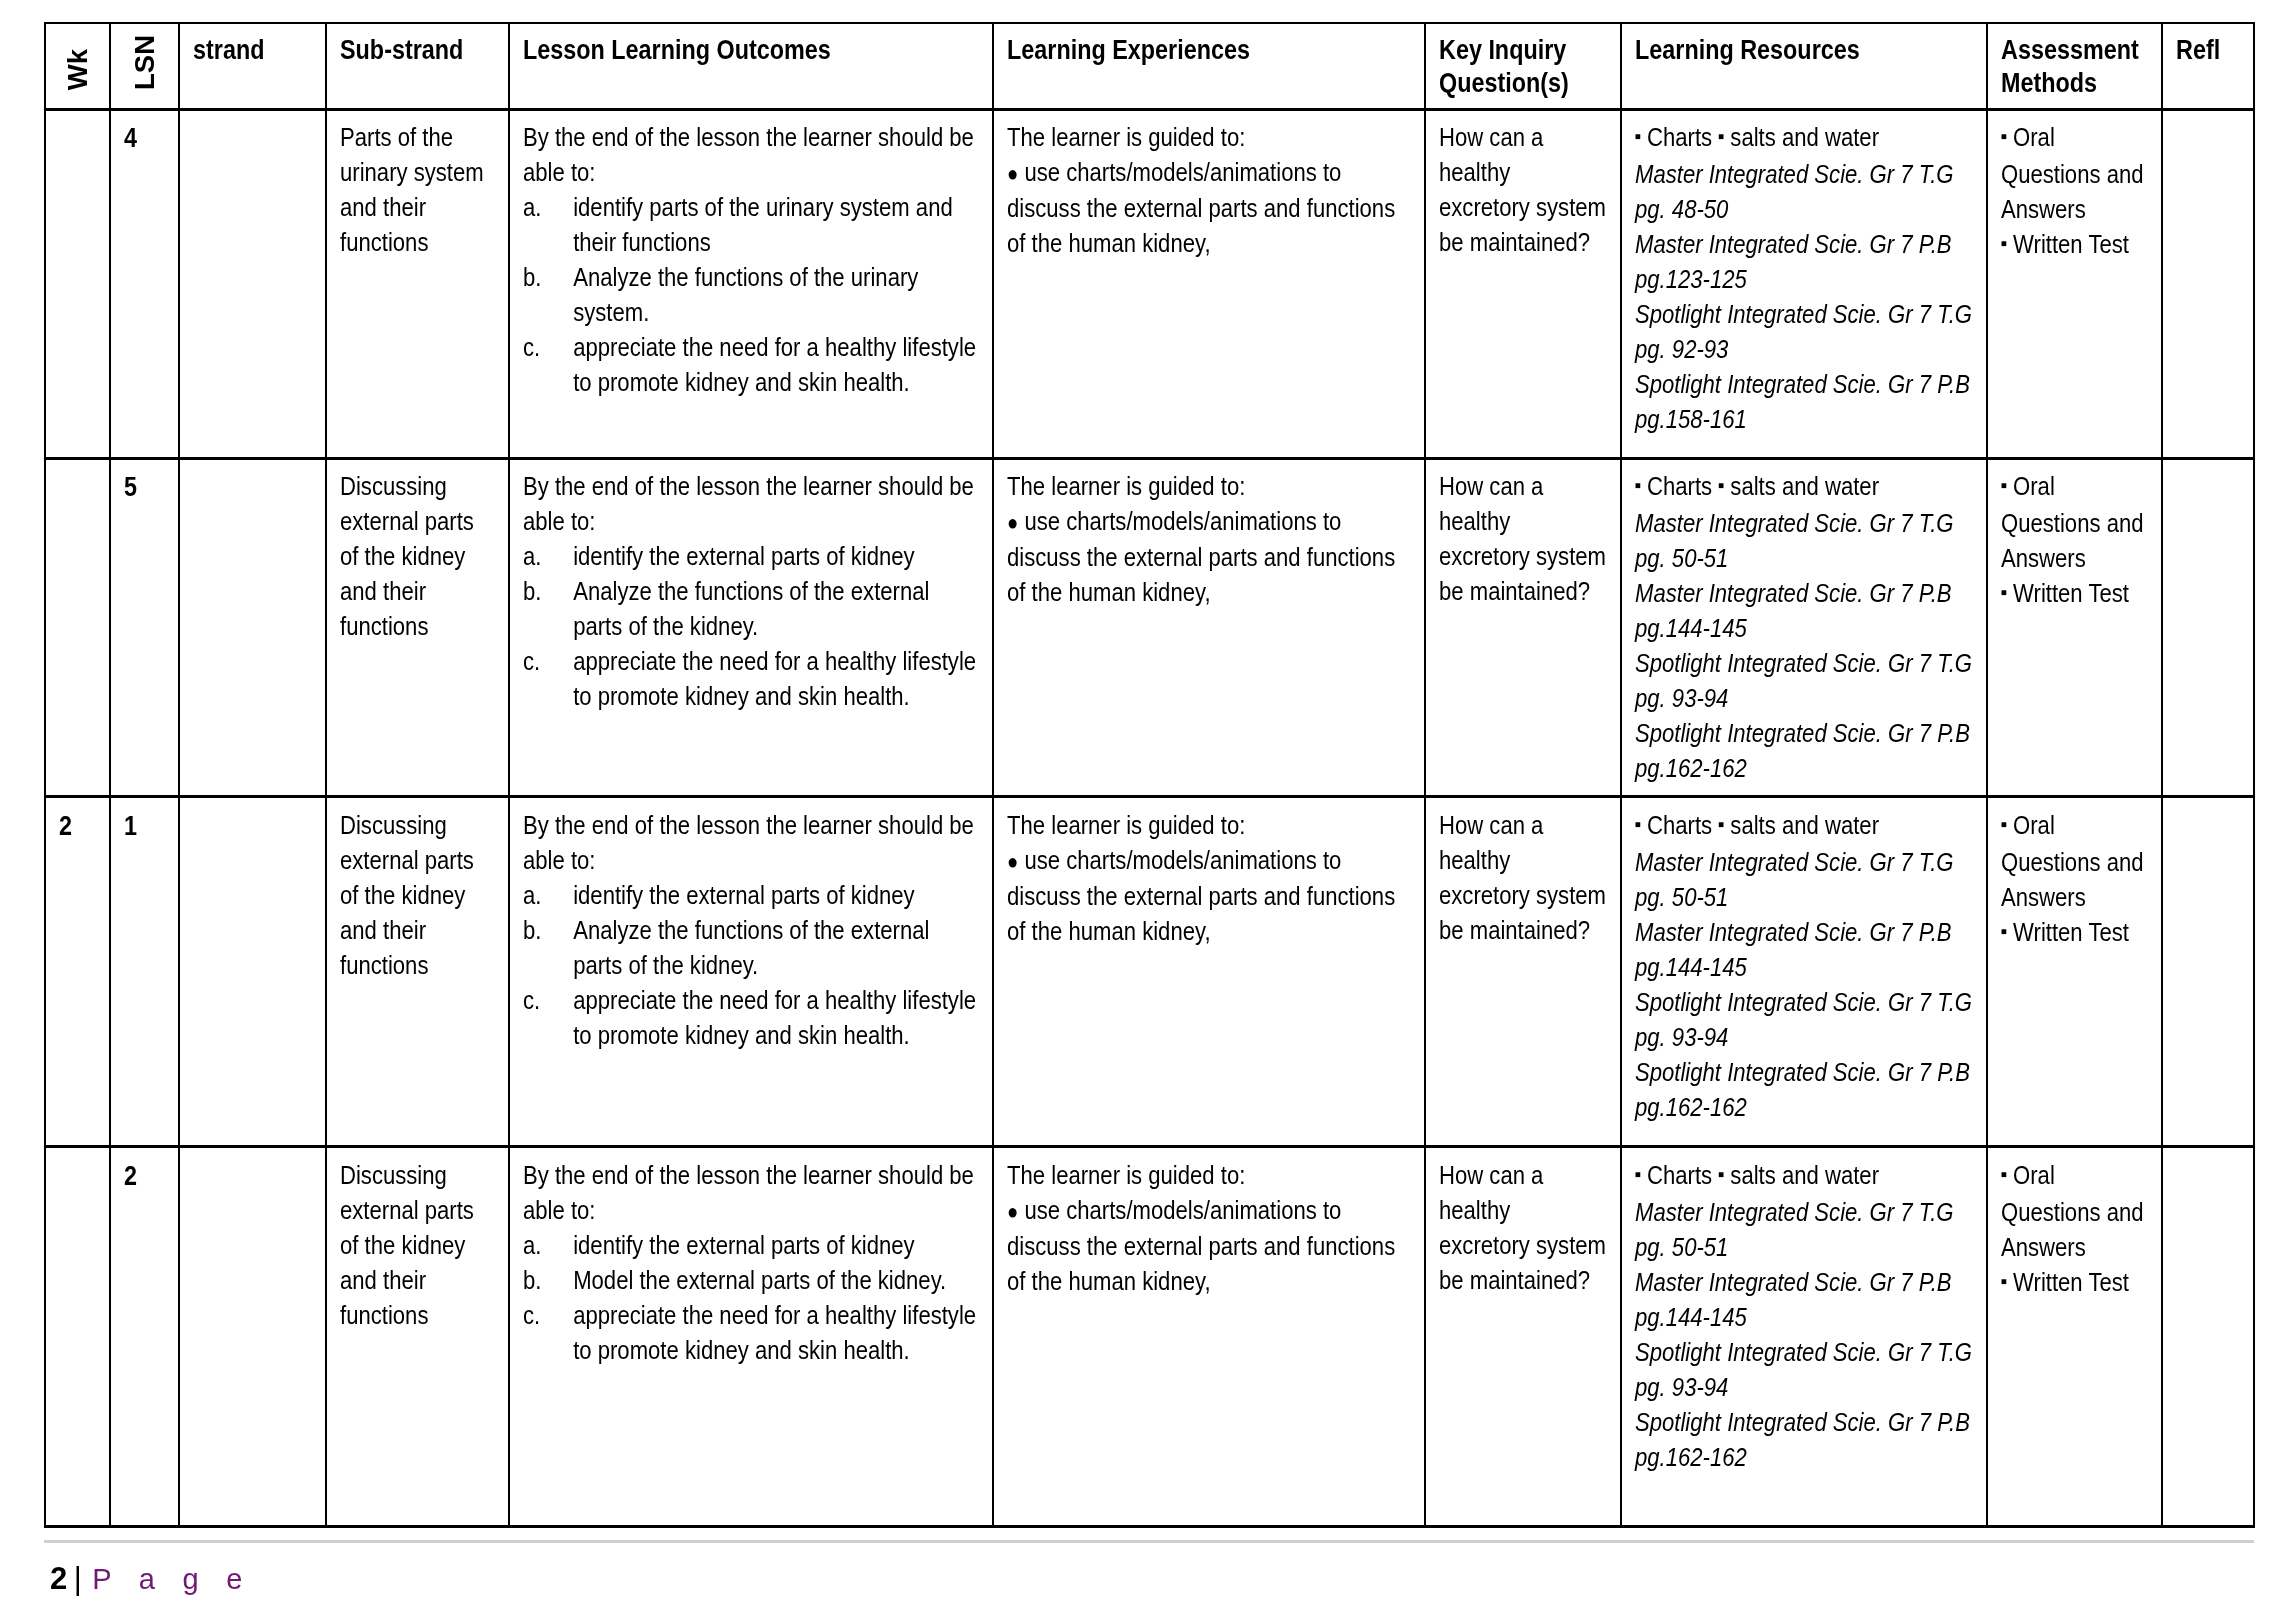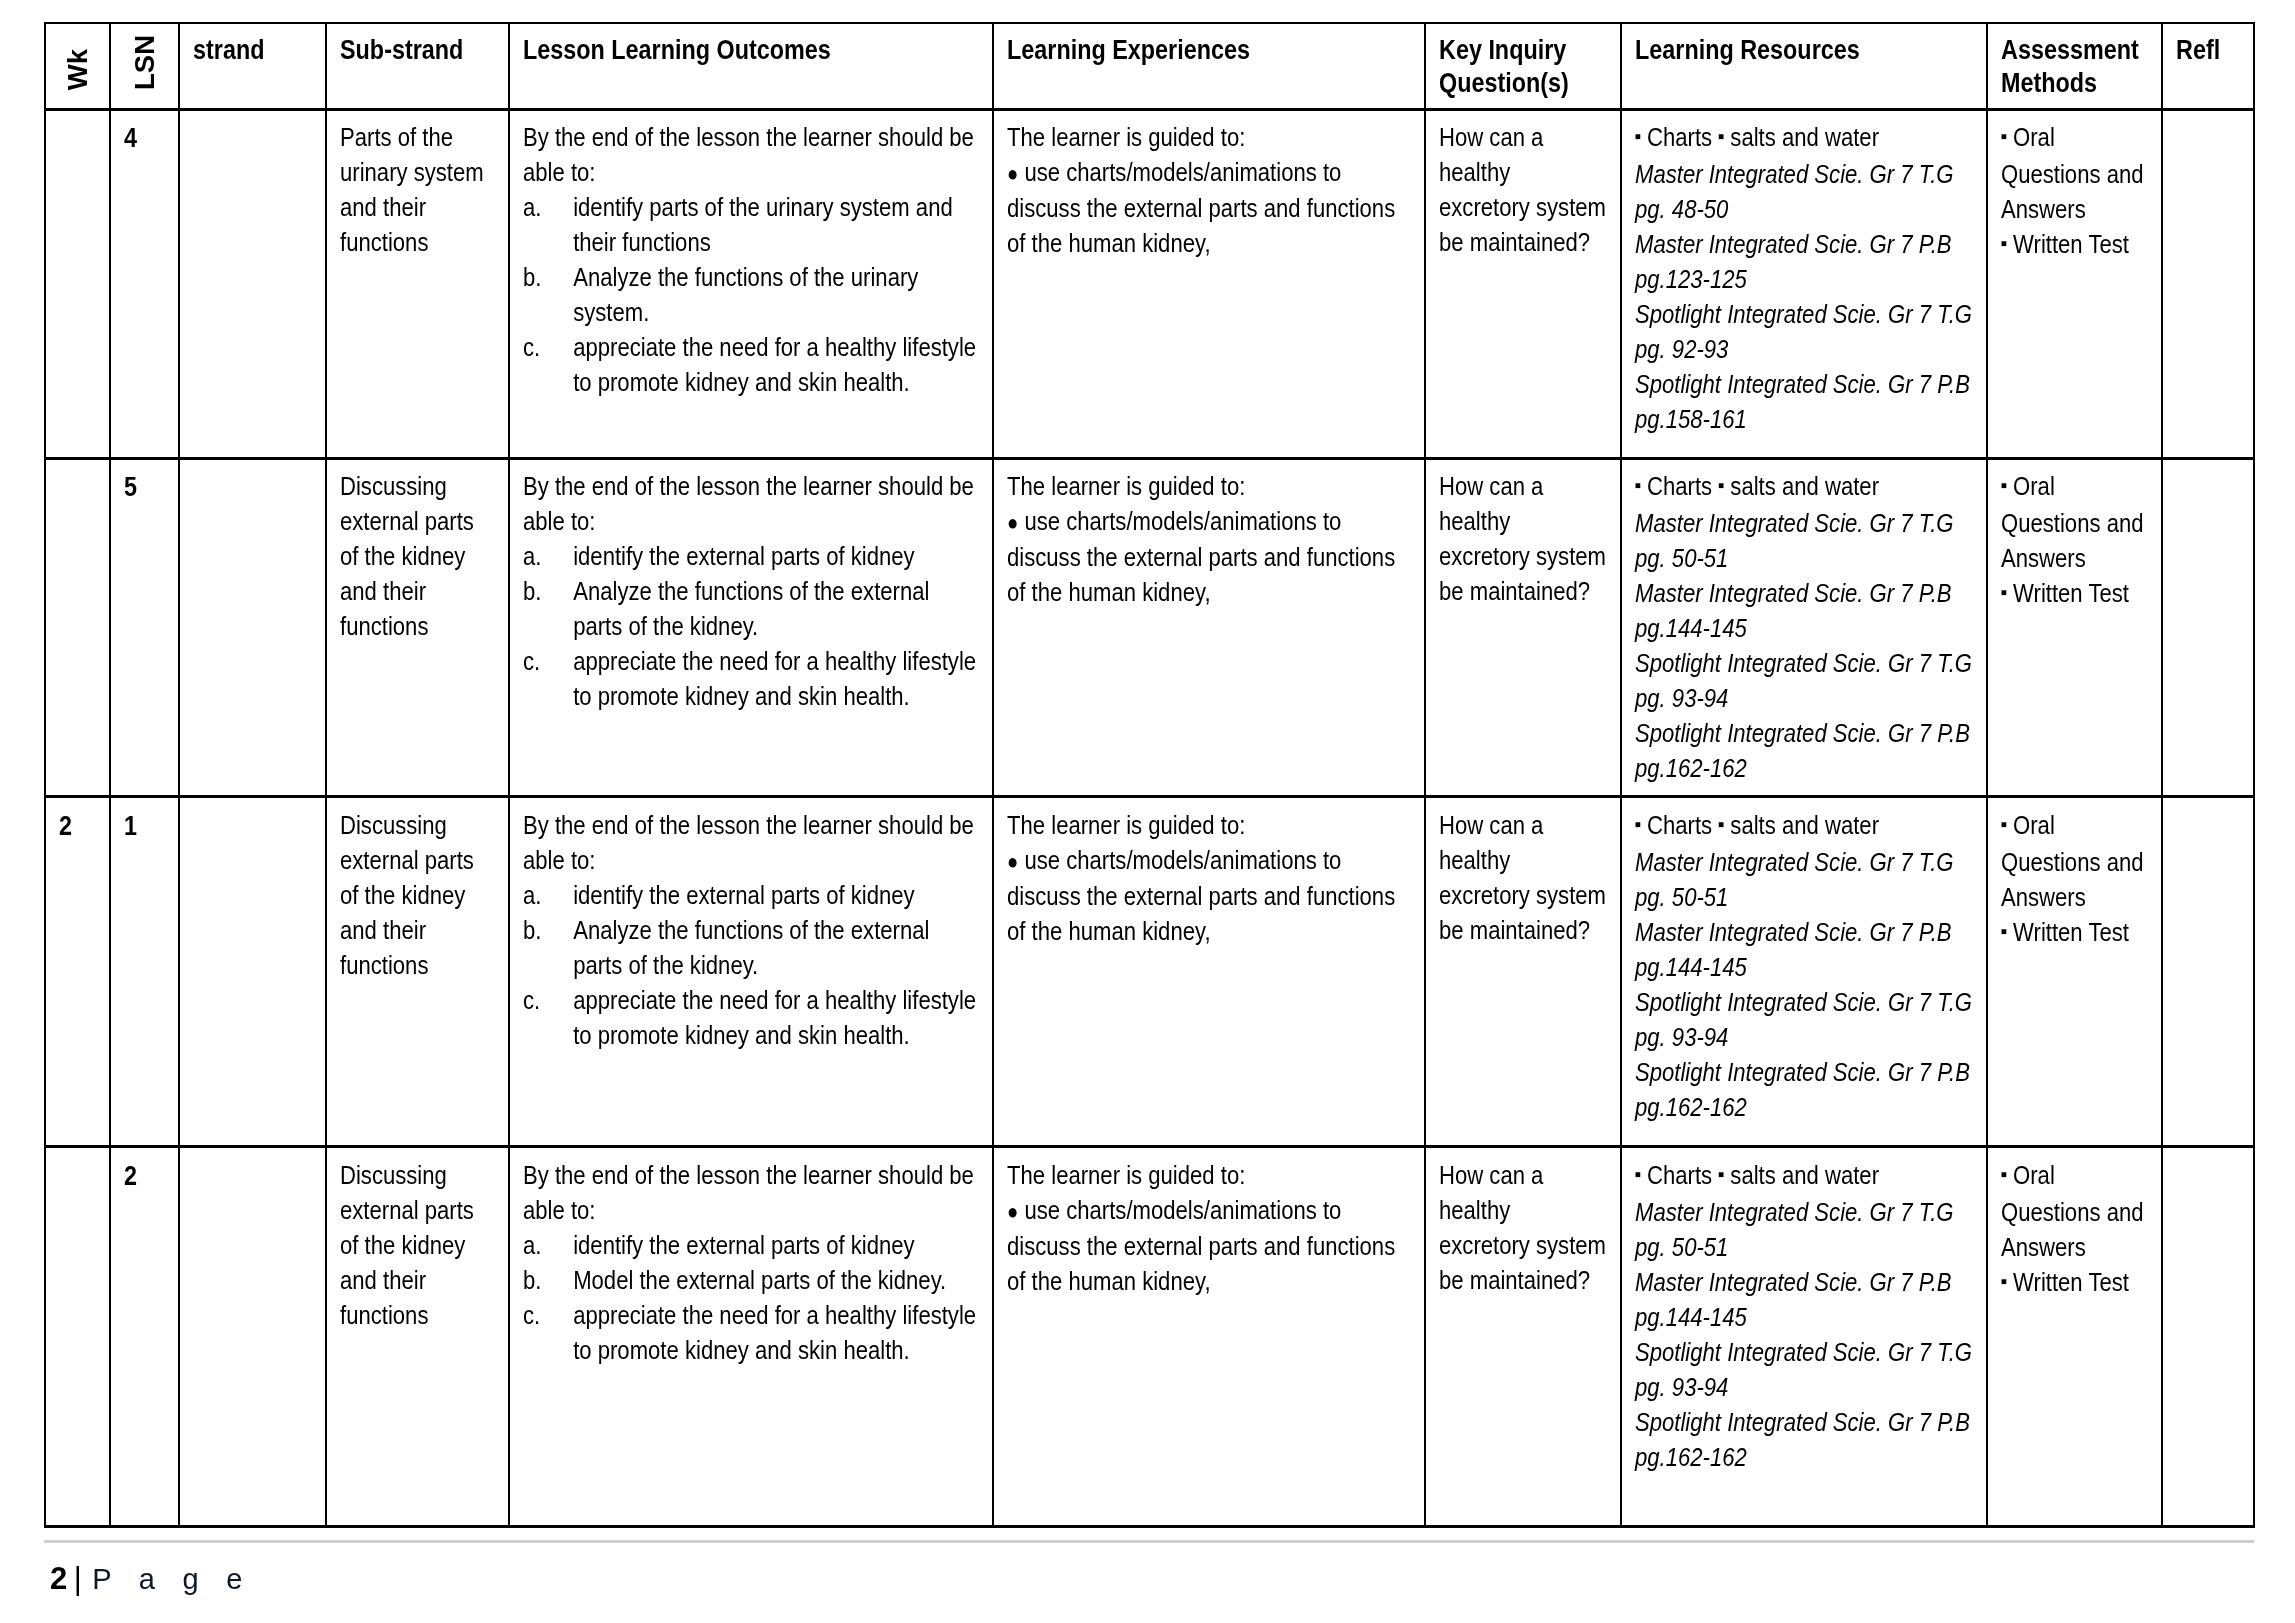--- a/index.html
+++ b/index.html
@@ -42,21 +42,21 @@
   .sq { font-size:19.6px; display:inline-block; transform:translateY(-2.6px) scaleX(1.15); }
   .dot { font-size:22px; }
 
   .footer-rule {
     position:absolute; left:44px; top:1540px; width:2210px; height:2.6px;
     background:#cfcfcf;
   }
   .footer { position:absolute; left:50px; top:1559px; font-size:31px; line-height:39px; }
   .pgnum { font-weight:bold; color:#000; }
   .pgsep { margin:0 10.5px 0 6.5px; font-weight:400; }
-  .pglabel { color:#0f172a; letter-spacing:9.8px; font-size:29px; }
+  .pglabel { color:#701a75; letter-spacing:9.8px; font-size:29px; }
 </style>
 </head>
 <body>
 
 <div>
 
   <table class="sow">
     <colgroup>
       <col style="width:65px">
         <col style="width:69px">

